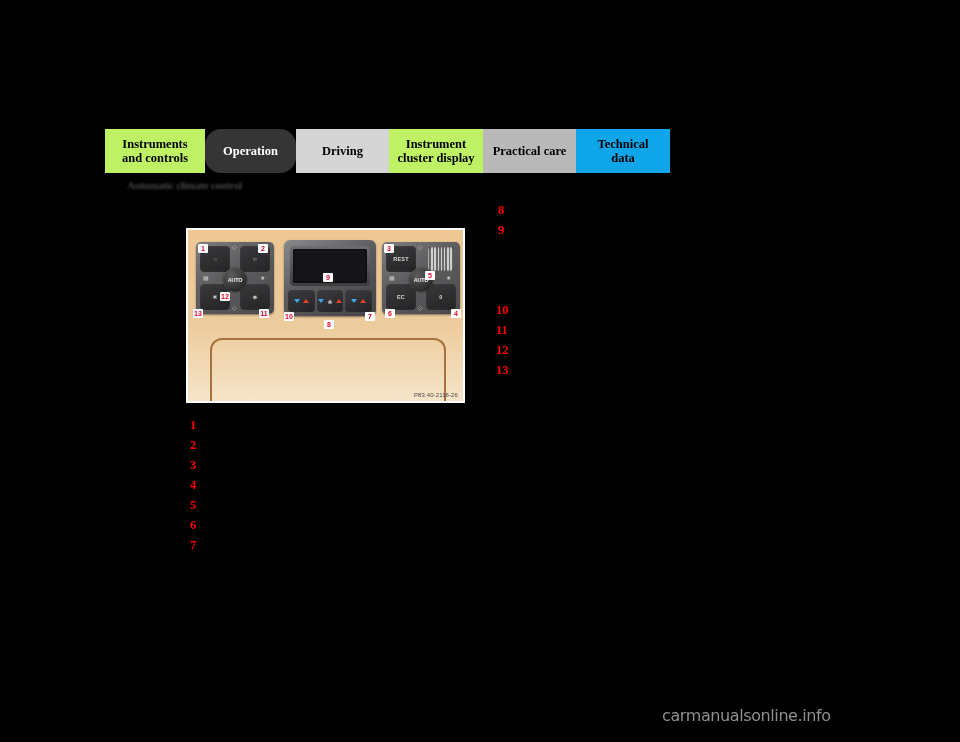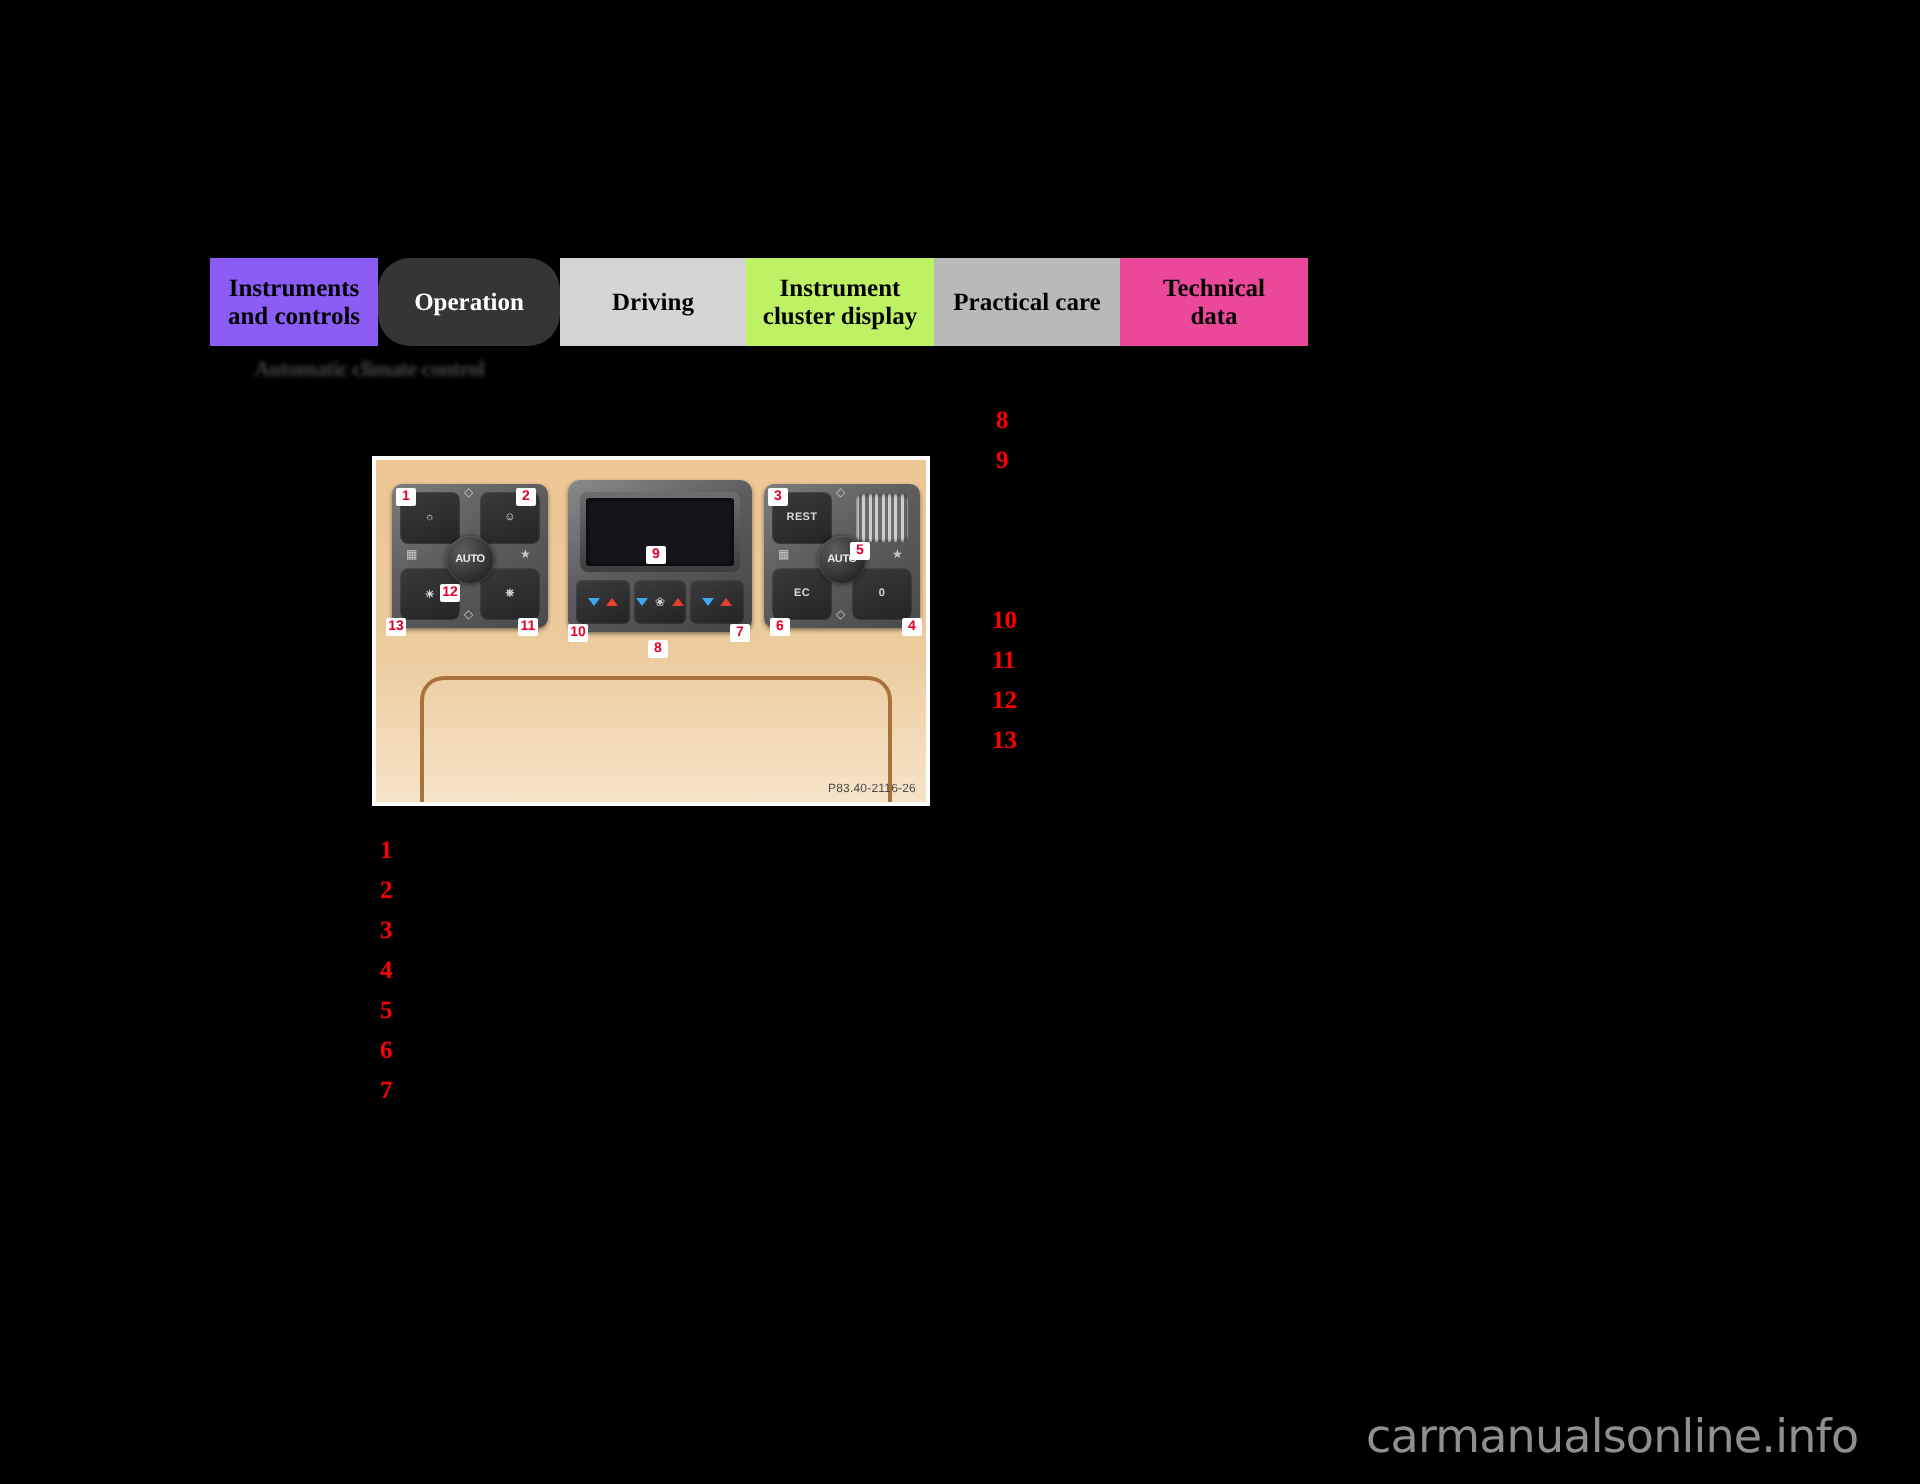--- a/index.html
+++ b/index.html
@@ -276,43 +276,43 @@
   .legend-text {
     color: #000000;
     font-family: "Liberation Serif", serif;
     font-size: 11px;
     padding-left: 2px;
   }
 
   
   .watermark {
     position: absolute;
-    left: 683px;
+    left: 662px;
     top: 706px;
     font-family: "DejaVu Sans", sans-serif;
-    font-size: 23px;
+    font-size: 16px;
     color: #8f8f8f;
     letter-spacing: -0.4px;
     white-space: nowrap;
   }
 </style>
 </head>
 <body>
 
 <div class="page">
 
   <div class="tabbar">
-      <div class="tab" style="background: #8b5cf6; width: 84px;">Instruments
+      <div class="tab" style="background: #bef264; width: 100px;">Instruments
 and controls</div>
       <div class="tab active" style="background: rgb(53, 53, 53); width: 91px; border-radius: 16px;">Operation</div>
       <div class="tab" style="background: rgb(213, 213, 213); width: 93px;">Driving</div>
       <div class="tab" style="background: #bef264; width: 94px;">Instrument
 cluster display</div>
       <div class="tab" style="background: rgb(185, 185, 185); width: 93px;">Practical care</div>
-      <div class="tab" style="background: #ec4899; width: 94px;">Technical
+      <div class="tab" style="background: #0ea5e9; width: 94px;">Technical
 data</div>
     </div>
 
   <div class="heading-blur">Automatic climate control</div>
 
   <div class="figure">
     <div class="fig-inner">
 
       <div class="dash-trim"></div>
 

